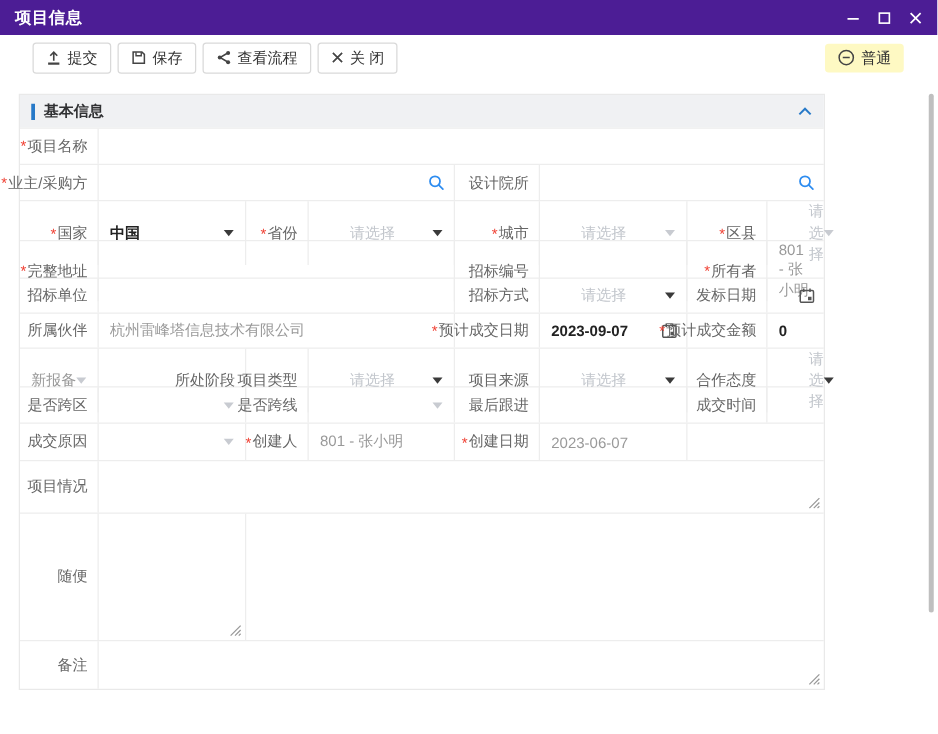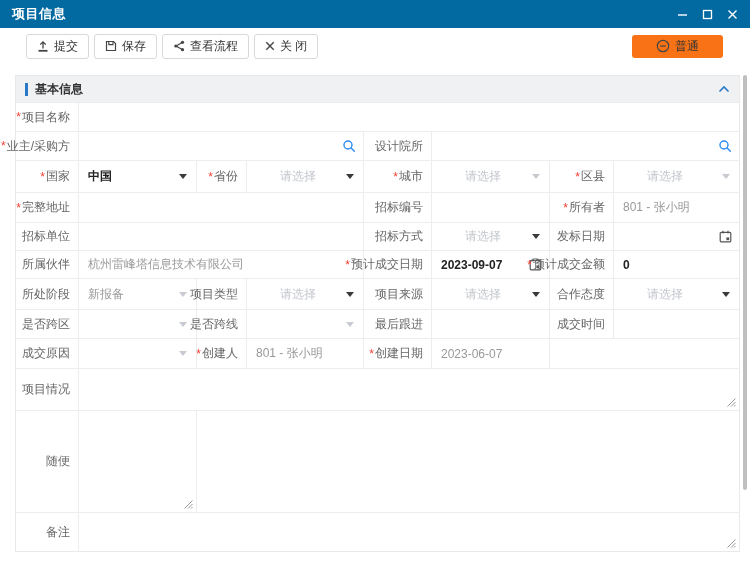--- a/index.html
+++ b/index.html
@@ -3,34 +3,34 @@
 <meta charset="utf-8">
 <style>
   * { margin:0; padding:0; box-sizing:border-box; }
   html,body { width:750px; height:587px; }
   body {
     position:relative; overflow:hidden; background:#fff;
     font-family:"Liberation Sans","DejaVu Sans",sans-serif; font-size:12px; color:#333;
   }
   
   .titlebar { position:absolute; top:0; left:0; width:750px; height:28px;
-    background:#0369a1; display:flex; align-items:center; padding:0 12px; }
+    background:#4c1d95; display:flex; align-items:center; padding:0 12px; }
   .titlebar .title { color:#fff; font-size:13px; font-weight:bold; letter-spacing:.5px; }
   .win-controls { margin-left:auto; display:flex; gap:13px; align-items:center; }
   .win-btn { display:inline-flex; align-items:center; justify-content:center; width:12px; height:12px; cursor:pointer; }
   
   .toolbar { position:absolute; top:28px; left:16px; width:750px; height:36px;
     display:flex; align-items:center; padding:0 10px; background:#fff; }
   .tbtn { display:inline-flex; align-items:center; gap:5px; height:25px; padding:0 10px;
     border:1px solid #d9d9d9; border-radius:3px; background:#fff; font-size:12px; color:#333;
     margin-right:5px; cursor:pointer; }
   .priority-chip { margin-left:auto; margin-right:33px; display:inline-flex; align-items:center;
-    gap:5px; height:23px; padding:0 24px; background:#f97316; border-radius:3px; font-size:12px; color:#333; cursor:pointer; }
+    gap:5px; height:23px; padding:0 10px; background:#fef9c3; border-radius:3px; font-size:12px; color:#333; cursor:pointer; }
   
-  .form { position:absolute; left:15px; top:75px; width:725px; border:1px solid #e9e9e9; background:#fff; }
+  .form { position:absolute; left:15px; top:75px; width:645px; border:1px solid #e9e9e9; background:#fff; }
   .sec-header { height:26px; background:#f0f1f3; display:flex; align-items:center; padding:0 9px; }
   .sec-bar { width:3px; height:13px; background:#2779c8; margin-right:7px; }
   .sec-title { font-size:12px; font-weight:bold; color:#303133; }
   .sec-chevron { margin-left:auto; cursor:pointer; display:flex; align-items:center; }
   .row { display:grid; grid-template-columns:62px 118px 50px 117px 68px 118px 64px 1fr;
     border-top:1px solid #ededed; }
   .h29{height:29px}.h32{height:32px}.h30{height:30px}.h28{height:28px}
   .h31{height:31px}.h42{height:42px}.h102{height:102px}.h39{height:39px}
   .cell { display:flex; align-items:center; min-width:0; position:relative; }
   .cell + .cell { border-left:1px solid #ededed; }
@@ -277,27 +277,27 @@
     </div>
     <div class="cell lbl">
         <span class="req">*</span>
         <span>预计成交金额</span>
       </div>
     <div class="cell val strong">0</div>
   </div>
 
 
   <div class="row h31">
+    <div class="cell dd">
+      <span class="ro">新报备</span>
+      <span class="arrow dis"></span>
+    </div>
     <div class="cell lbl">
         <span>所处阶段</span>
       </div>
-    <div class="cell dd">
-      <span class="ro">新报备</span>
-      <span class="arrow dis"></span>
-    </div>
     <div class="cell lbl">
         <span>项目类型</span>
       </div>
     <div class="cell dd">
       <span class="ph">请选择</span>
       <span class="arrow"></span>
     </div>
     <div class="cell lbl">
         <span>项目来源</span>
       </div>

